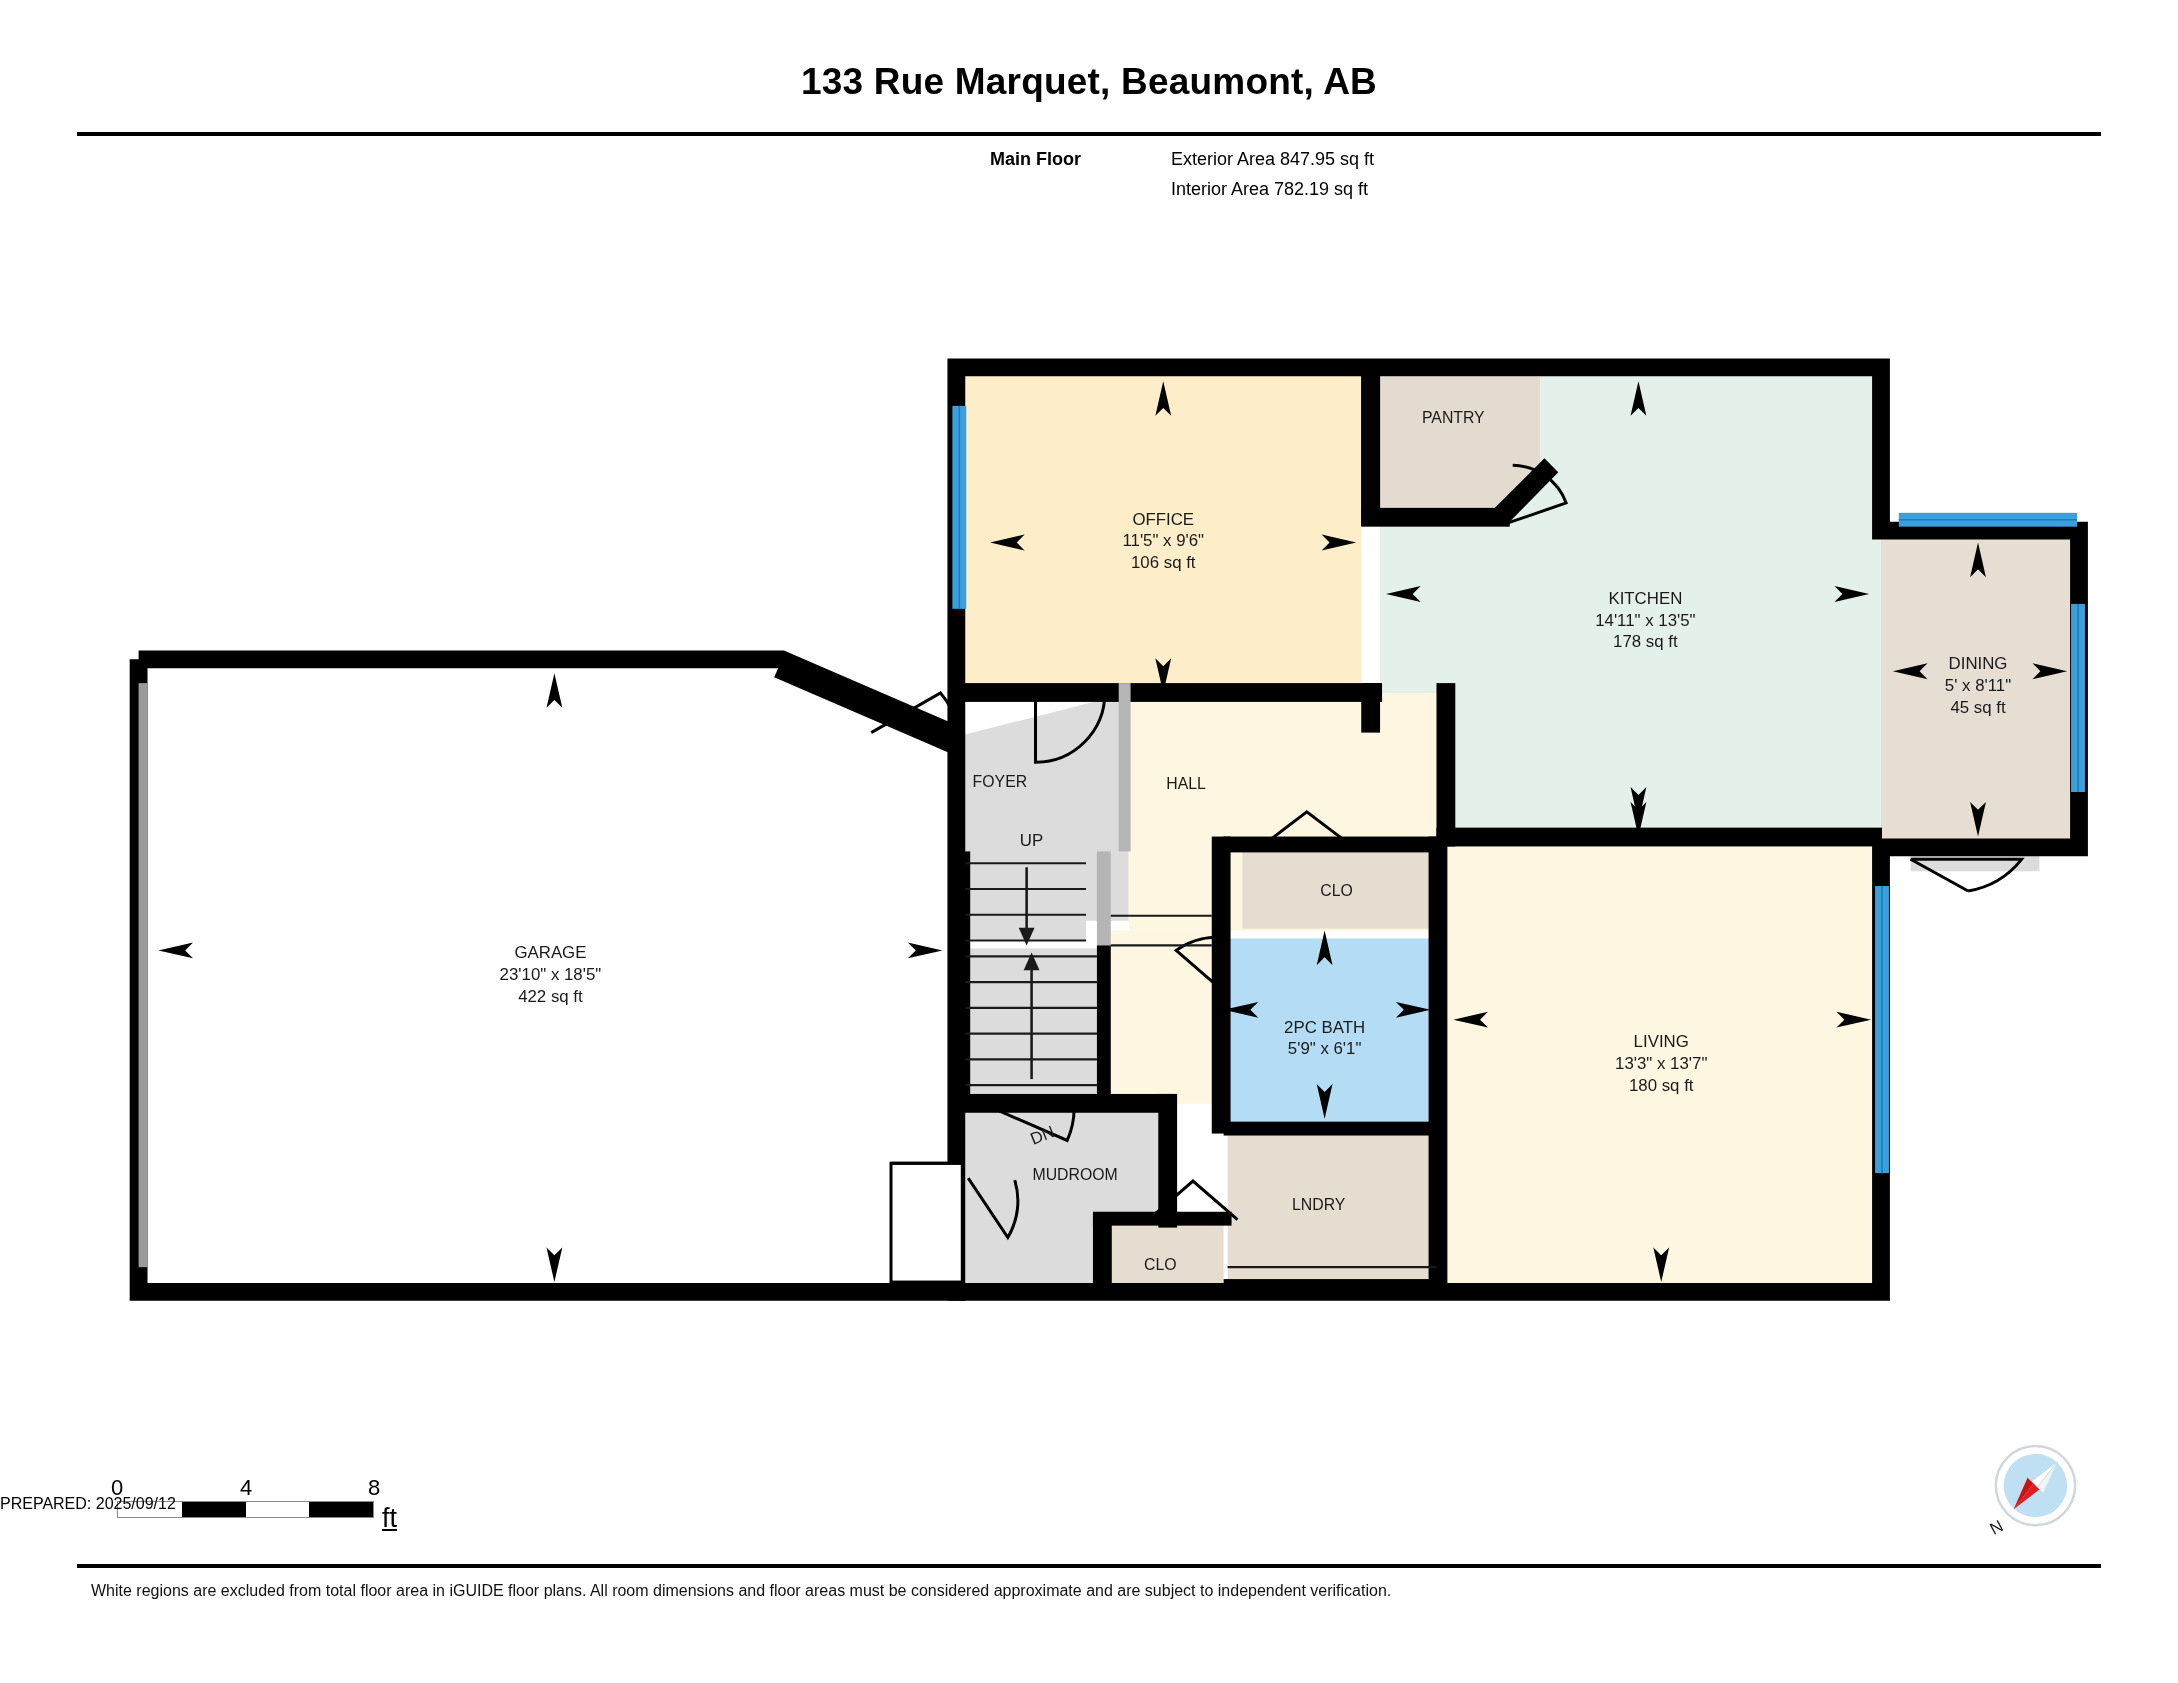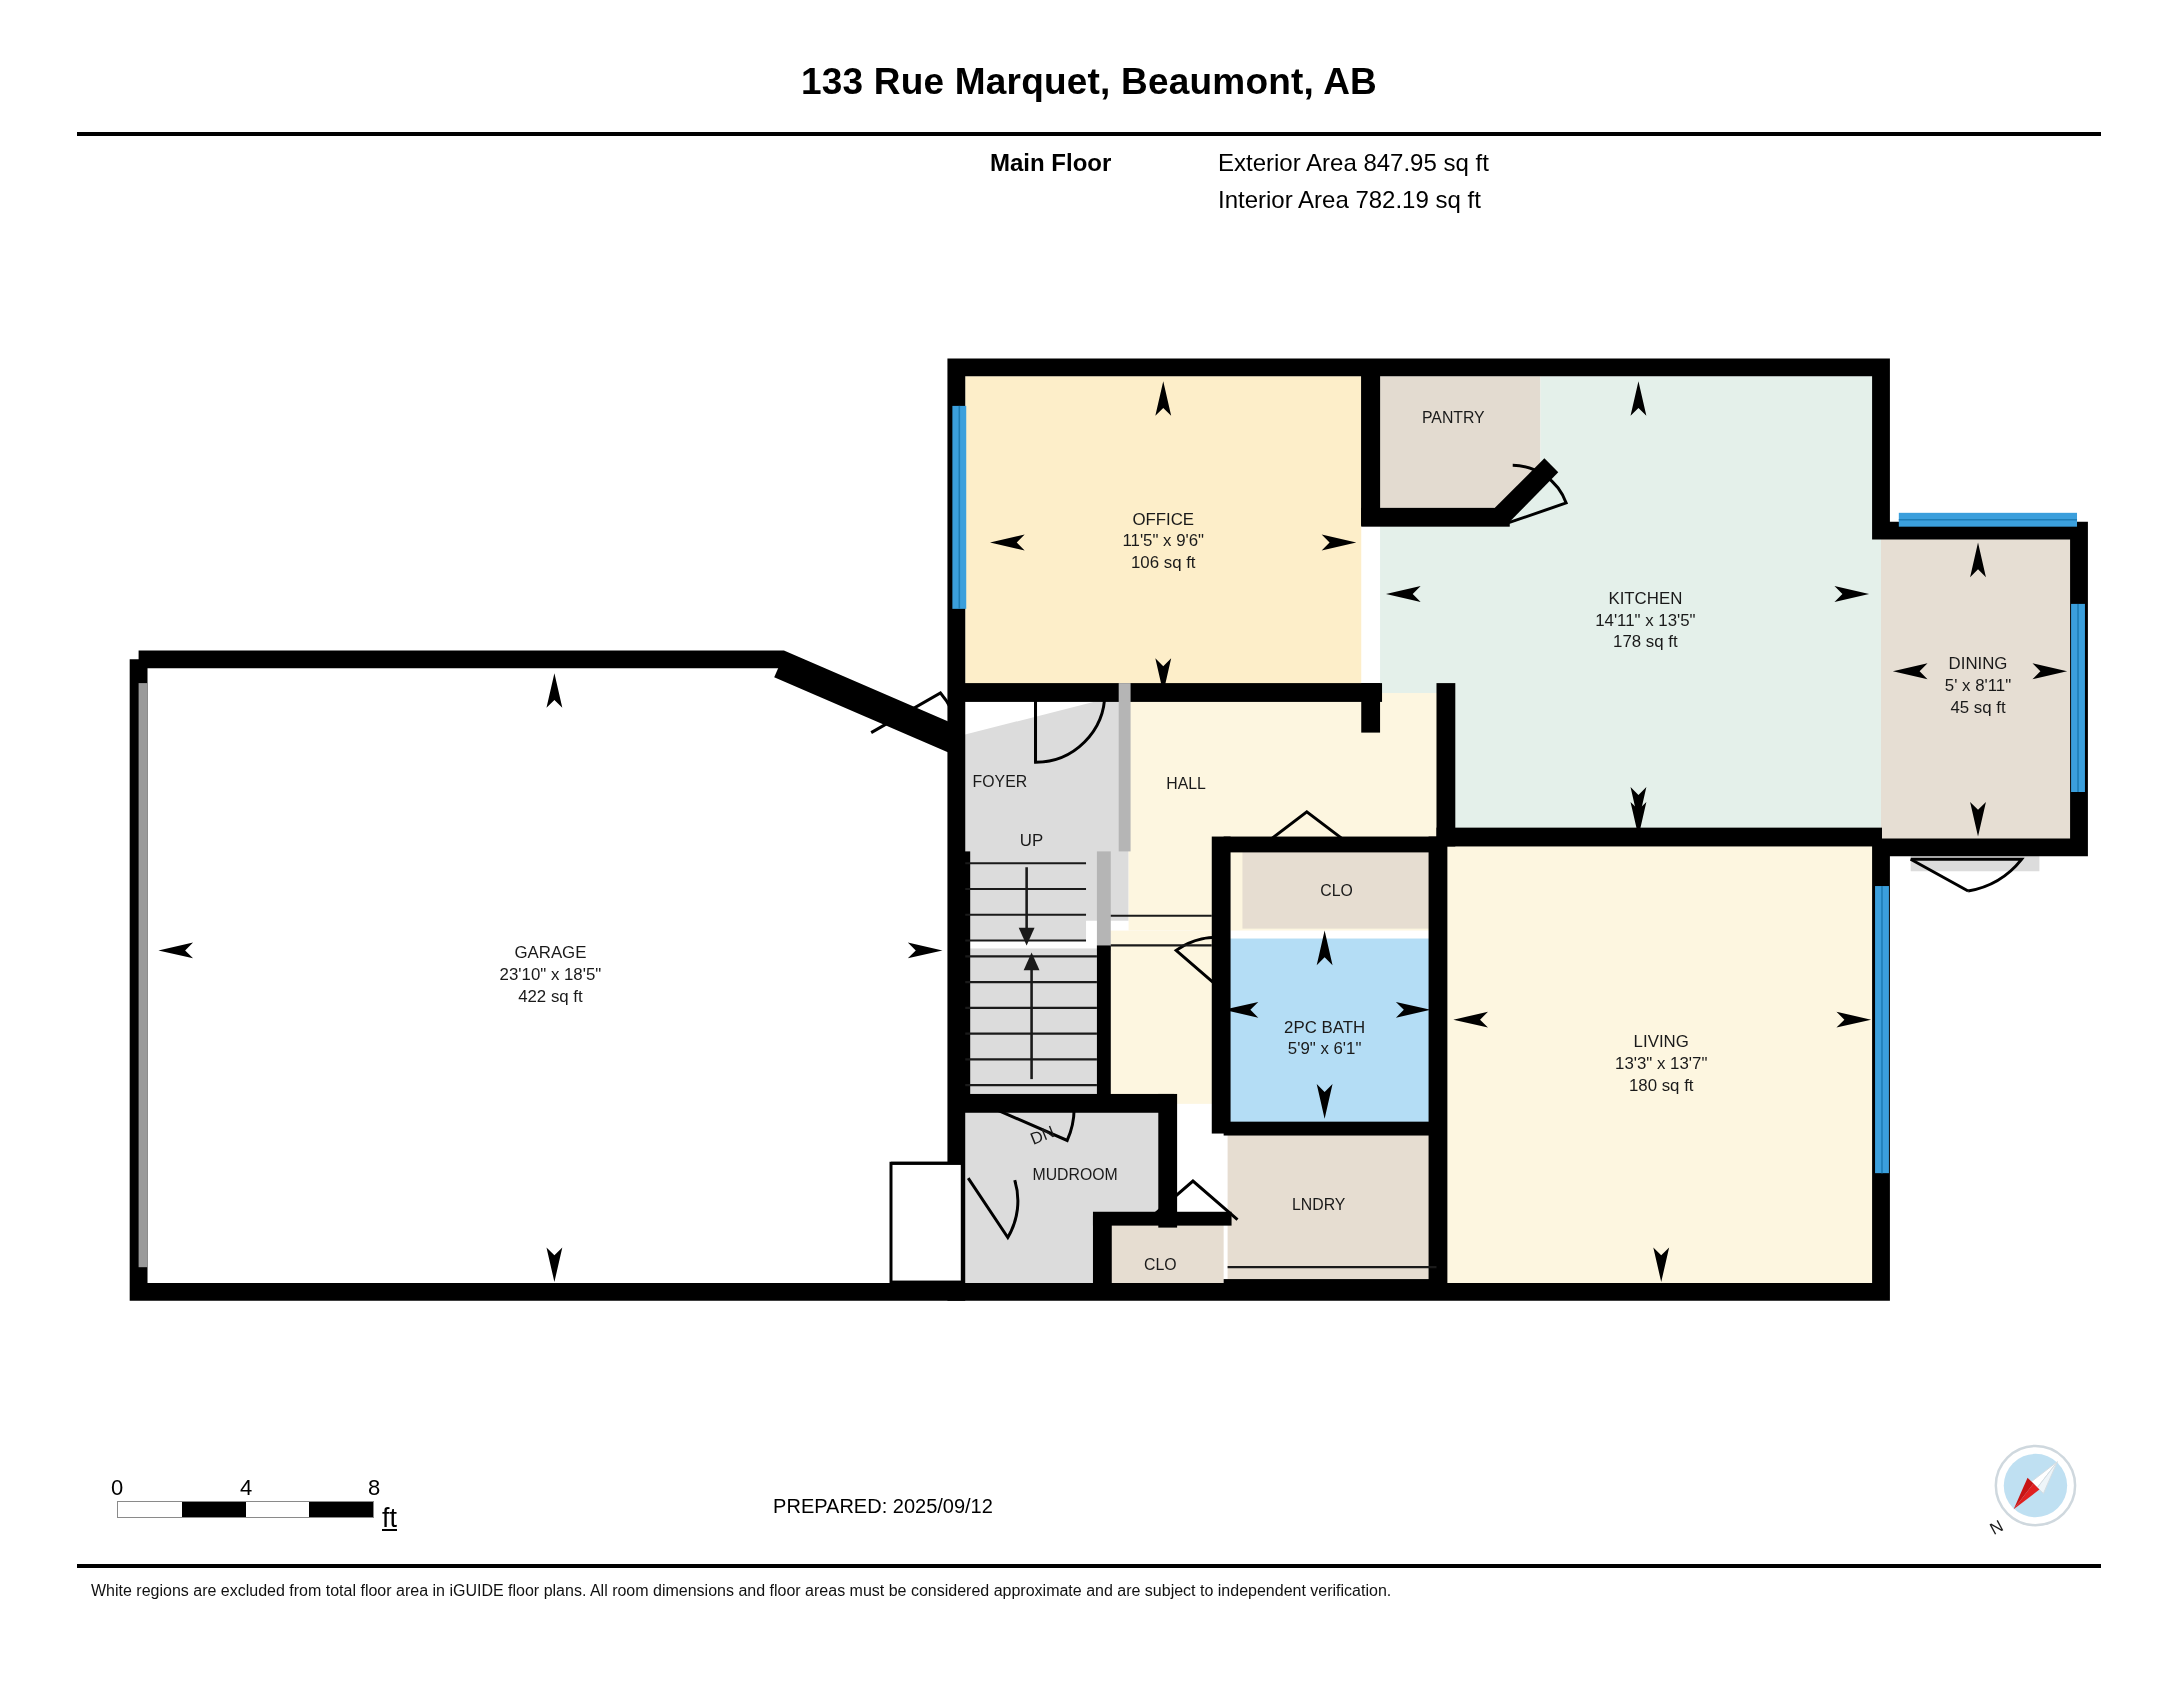--- a/index.html
+++ b/index.html
@@ -41,22 +41,21 @@
   }
   .areas {
     position: absolute;
     left: 990px; top: 149px;
     width: 693px;
   }
   .areas-row {
     display: flex;
     align-items: baseline;
     margin-bottom: 9px;
-    font-size: 24px;
-    gap: 47px;
+    font-size: 18px;
   }
   .areas-label {
     font-weight: bold;
     width: 149px;
     text-align: left;
   }
   .areas-val { font-weight: normal; margin-left: 32px; }
 
   
   .scalebar-wrap {
@@ -89,22 +88,22 @@
     position: absolute;
     left: 265px;
     top: 28px;
     font-size: 27px;
     text-decoration: underline;
   }
   .prepared {
     position: absolute;
     left: 0; top: 1495px;
     width: 1766px;
-    text-align: center;
-    font-size: 20px;
+    text-align: left;
+    font-size: 16px;
   }
   .compass {
     position: absolute;
     left: 1976px; top: 1438px;
     width: 111px; height: 111px;
   }
   .rule-bottom {
     position: absolute;
     left: 77px; top: 1564px;
     width: 2024px;

